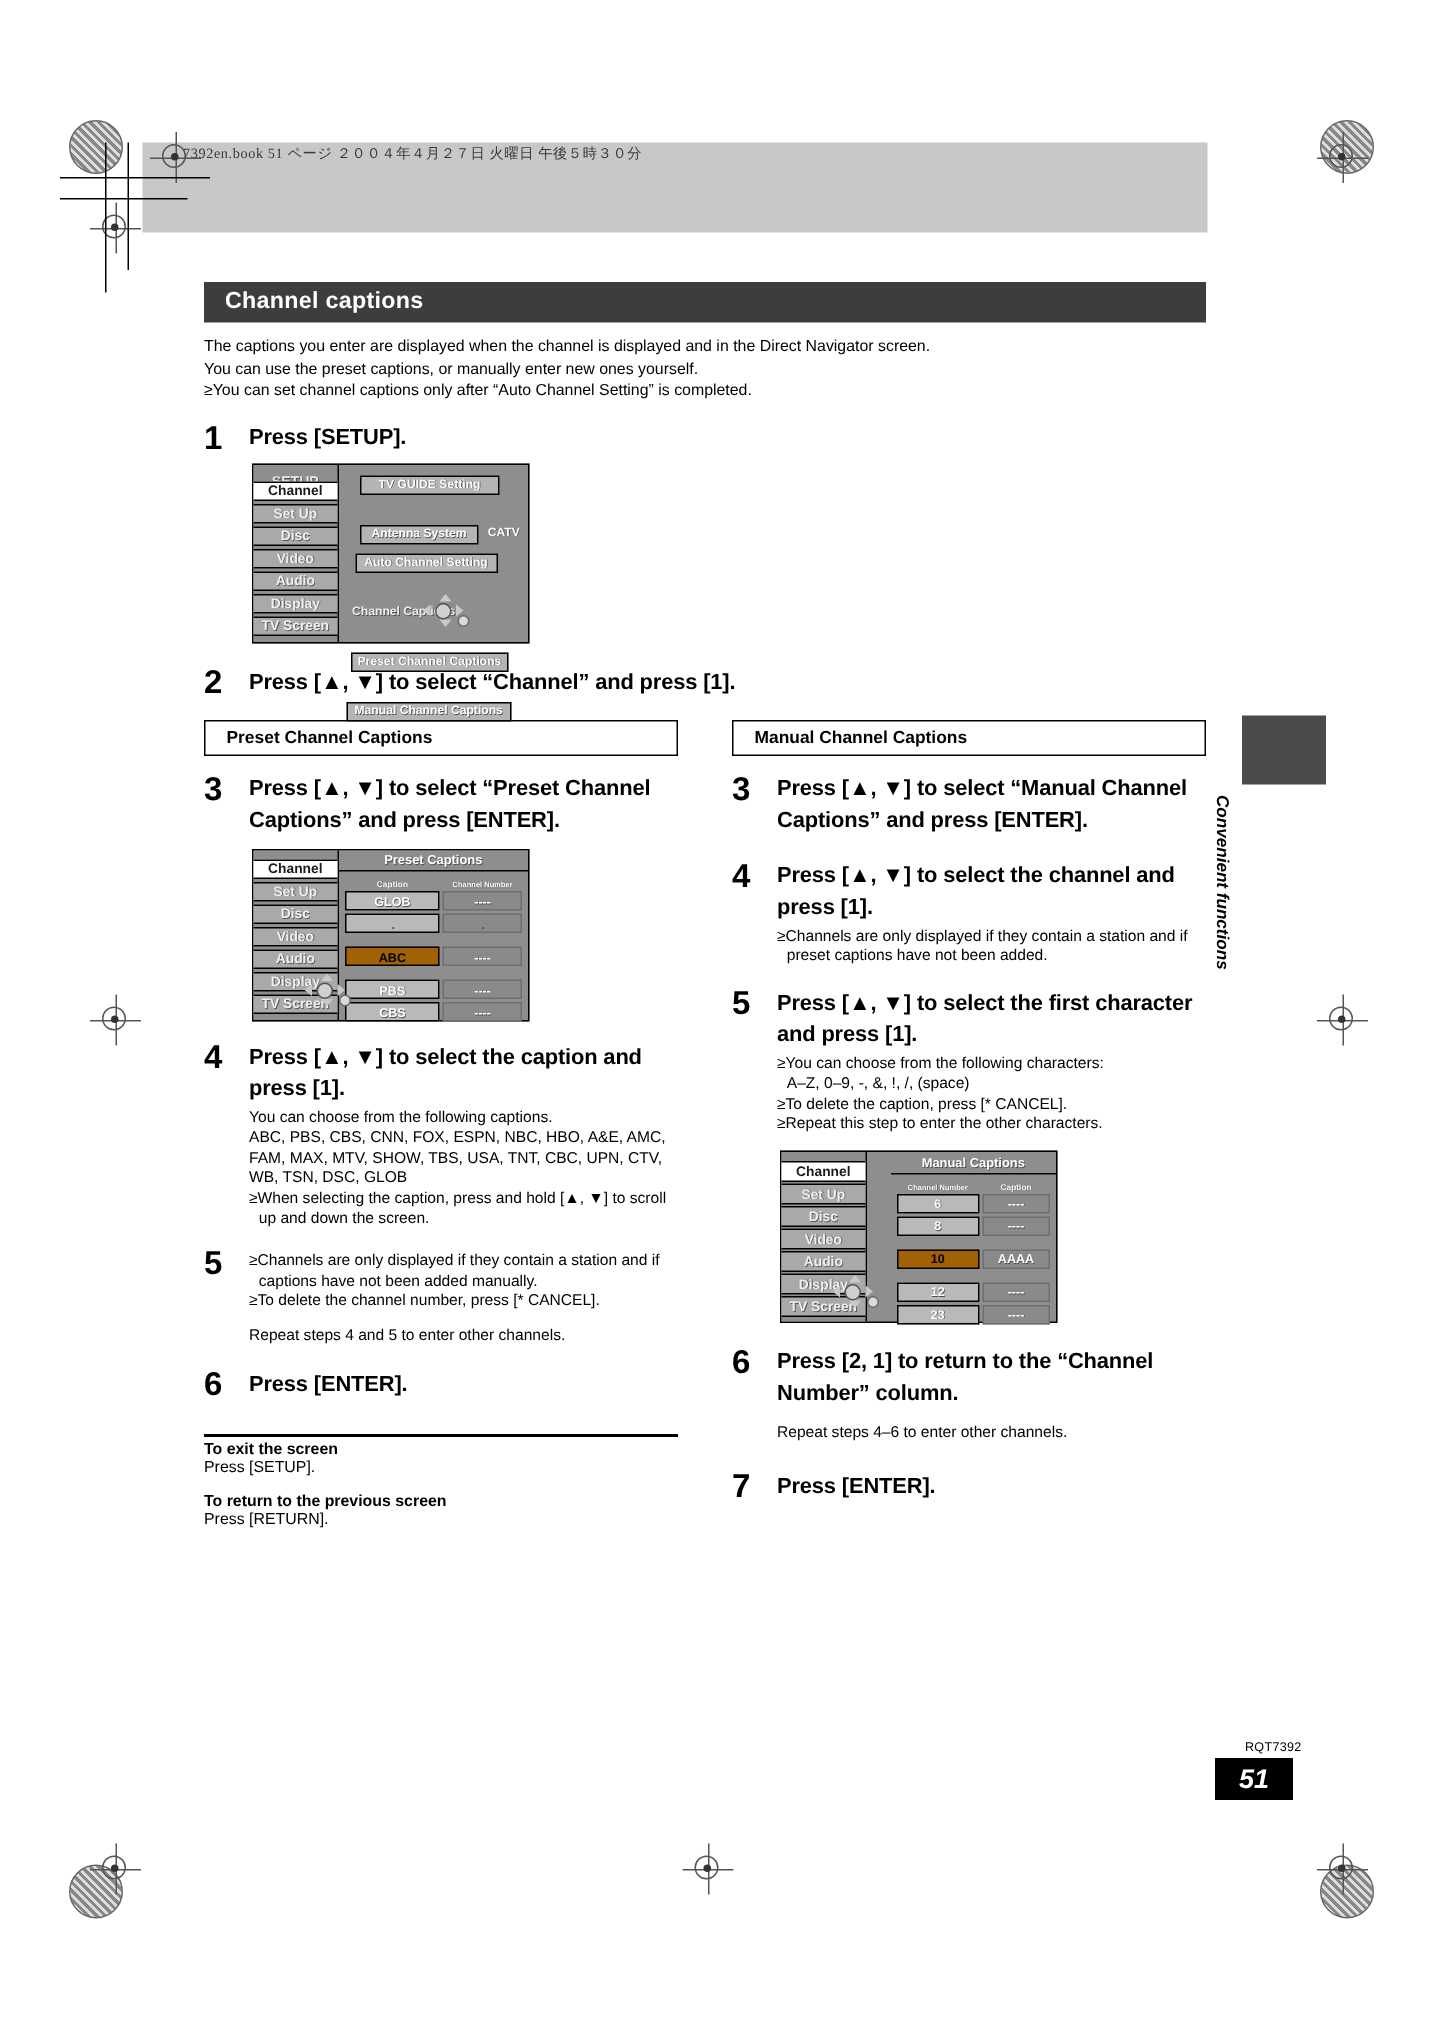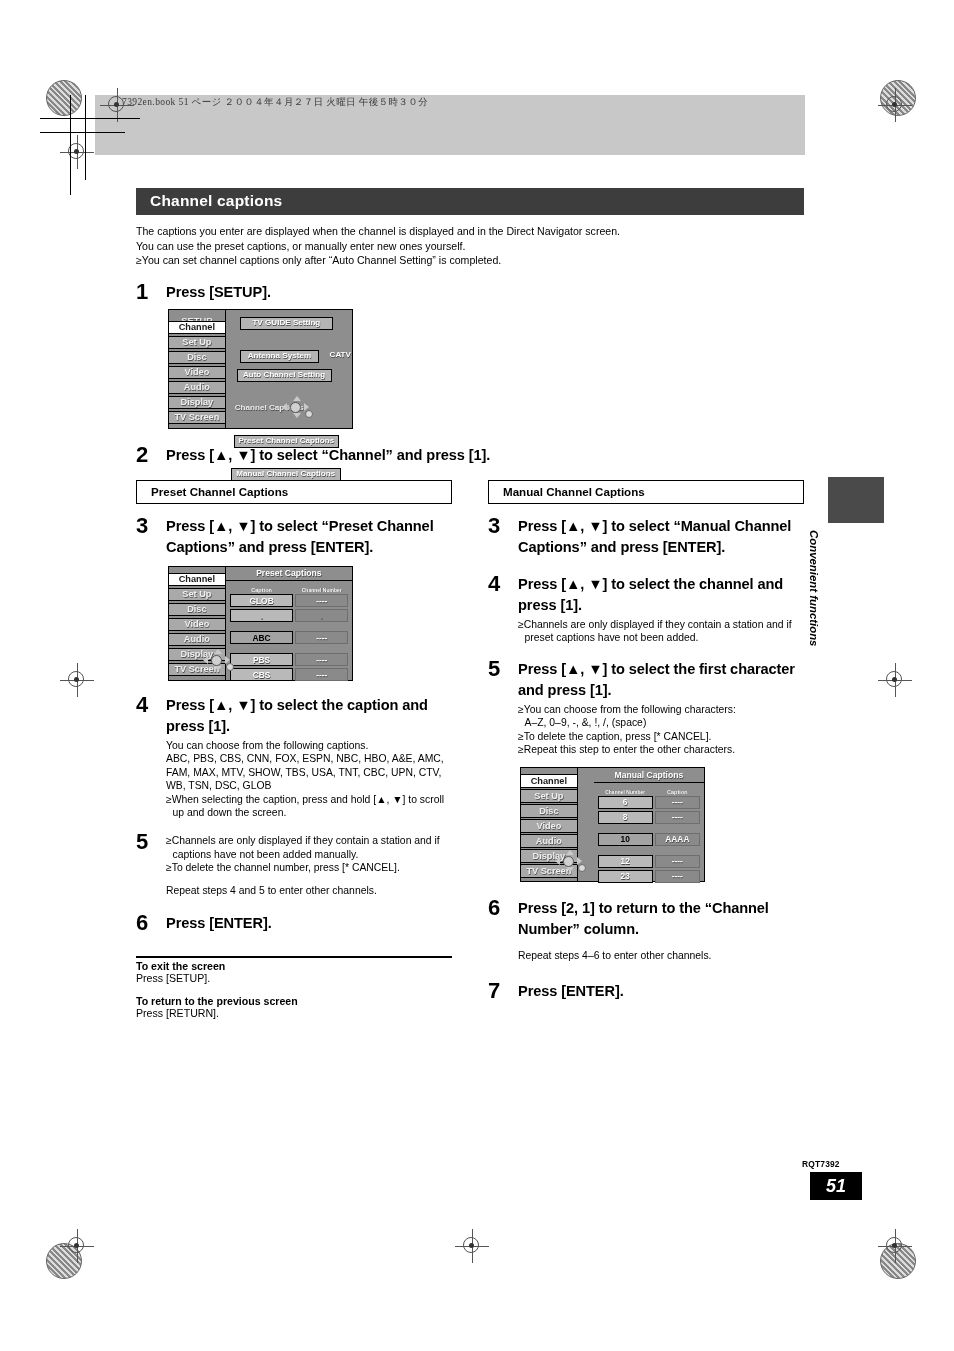--- a/index.html
+++ b/index.html
@@ -320,21 +320,21 @@
     line-height: 10px;
     padding: 0.5px 0;
     box-sizing: border-box;
     text-shadow: 0.5px 0.5px 0 #4d4d4d;
   }
   .cell.dark {
     background: #8a8a8a;
     border-color: #6e6e6e;
   }
   .cell.hl {
-    background: #a3a3a3;
+    background: #a16207;
     color: #000;
     text-shadow: none;
     border: 1.3px solid #000;
   }
   .cell.empty { color: transparent; }
   .tbl-row.spacer { height: 7px; margin-bottom: 0; }
 
   
   .footer-rule {
     border-top: 2.2px solid #000;
@@ -366,23 +366,23 @@
     font-style: italic;
     color: #000;
     transform: rotate(90deg);
     transform-origin: 0 0;
     white-space: nowrap;
   }
 
   
   .rqt {
     position: absolute;
-    left: 802px; top: 1159px;
+    left: 830px; top: 1159px;
     font-size: 8.4px;
-    font-weight: bold;
+    font-weight: normal;
     letter-spacing: .2px;
   }
   .pagenum-box {
     position: absolute;
     left: 810px; top: 1172px;
     width: 52px; height: 28px;
     background: #000;
   }
   .pagenum {
     color: #fff;
@@ -495,21 +495,21 @@
         <div class="tv-menu-item">Audio</div>
         <div class="tv-menu-item">Display</div>
         <div class="tv-menu-item">TV Screen</div>
       </div>
     </div>
     <div class="tv-right">
       <div style="height:4px;"></div>
       <div class="tv-row" style="width:78%; margin-left:8%;">TV GUIDE Setting</div>
       <div class="tv-row split">
         <div class="a" style="width:66%; flex:0 0 66%; margin-left:8%;">Antenna System</div>
-        <div class="b" style="flex:0 0 26%;text-align:right;">CATV</div>
+        <div class="b" style="flex:0 0 26%;">CATV</div>
       </div>
       <div style="height:4px;"></div>
       <div class="tv-row" style="width:80%; margin-left:5%;">Auto Channel Setting</div>
       <div class="tv-row plain" style="text-align:left; padding-left:3px;">Channel Captions</div>
       <div class="tv-row" style="width:88%; margin-left:3%;">Preset Channel Captions</div>
       <div class="tv-row" style="width:93%;">Manual Channel Captions</div>
       <div class="tv-pad" style="left:44%; top:86px;">
         <div class="arr up"></div>
           <div class="arr down"></div>
           <div class="arr lt"></div>

